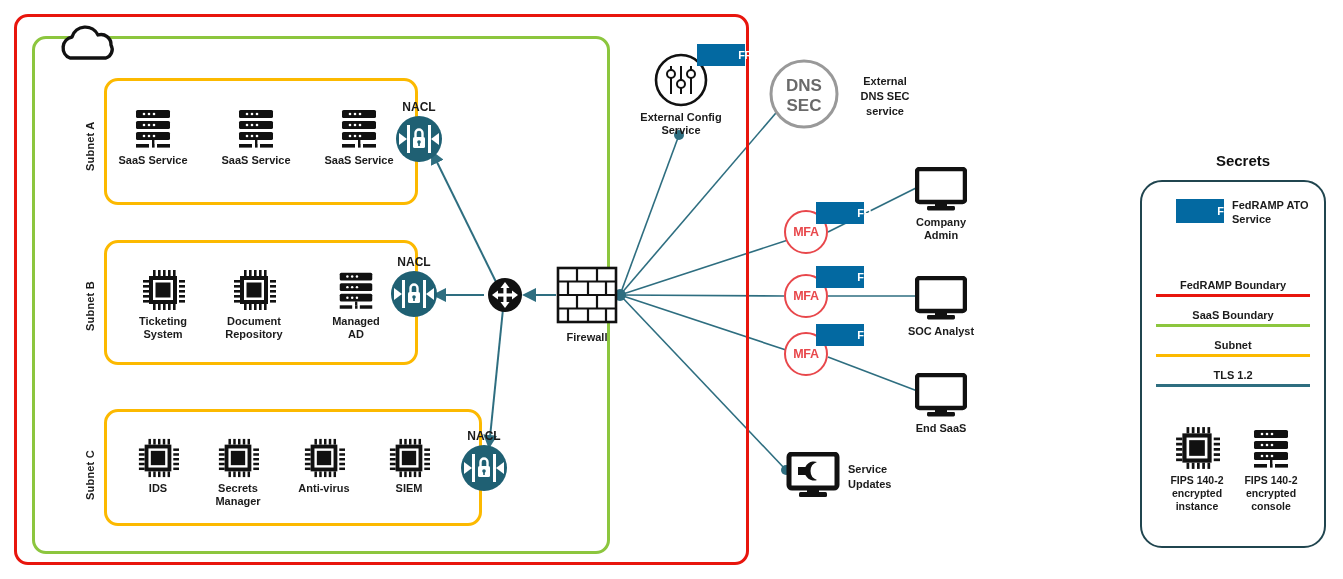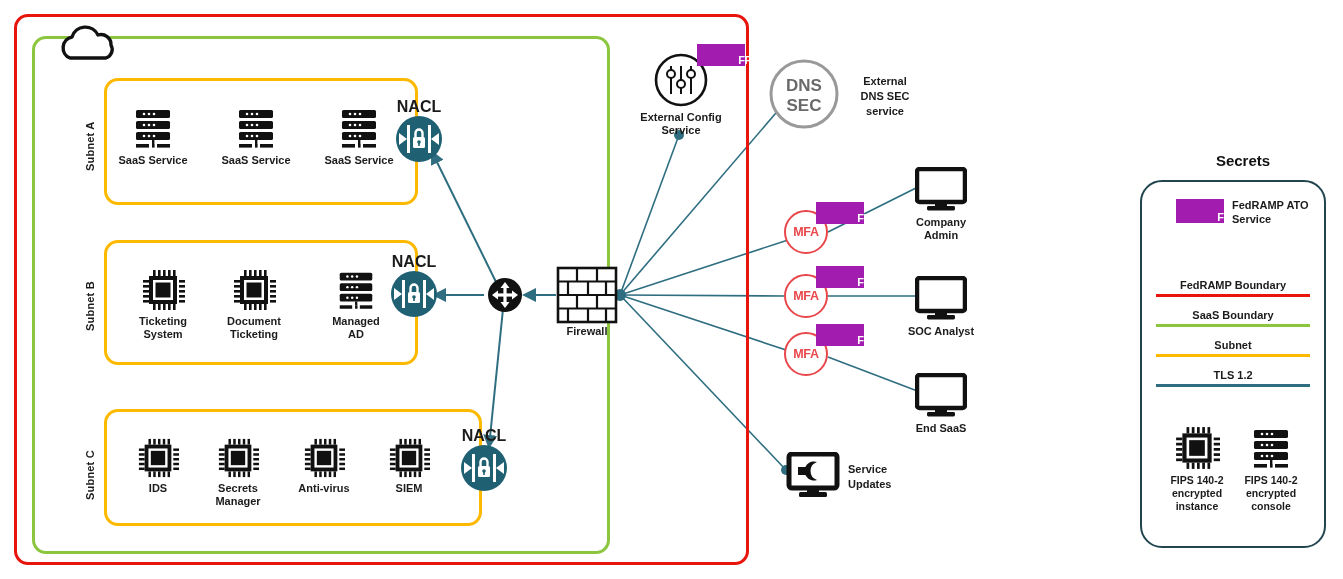--- a/index.html
+++ b/index.html
@@ -71,27 +71,27 @@
     text-align: center;
     line-height: 13px;
     margin-top: 3px;
     white-space: pre-line;
   }
   .ico { display: block; }
 
   
   .nacl-wrap { position: absolute; width: 52px; }
   .nacl-label {
-    font-size: 16px; font-weight: 700; color: #1b1b1b;
+    font-size: 12px; font-weight: 700; color: #1b1b1b;
     text-align: center; line-height: 12px;
   }
 
   
   #firewall-node { left: 556px; top: 266px; width: 62px; }
-  #firewall-node .cap { margin-top: 1px; }
+  #firewall-node .cap { margin-top: 7px; }
 
   
   #router-node { left: 487px; top: 277px; width: 36px; height: 36px; }
 
   
   #dnssec-node { left: 768px; top: 58px; width: 72px; height: 72px; }
   #dnssec-label {
     left: 842px; top: 74px; width: 86px;
     font-size: 11px; font-weight: 700; color: #1b1b1b;
     line-height: 15px; text-align: center;
@@ -106,22 +106,22 @@
     background: #fff;
   }
   .mfa-circle span {
     font-size: 12.5px; font-weight: 700; color: #e8474b; letter-spacing: -.3px;
   }
 
   
   .fr-badge {
     position: absolute;
     width: 22px; height: 22px;
-    background: #a21caf;
-    display: flex; align-items: flex-end; justify-content: center; padding-left: 48px;
+    background: #0369a1;
+    display: flex; align-items: center; justify-content: center; padding-left: 48px;
   }
   .fr-badge .frtxt {
     color: #ffffff; font-size: 11px; font-weight: 700;
     font-family: "Liberation Sans", sans-serif;
     letter-spacing: -.5px; line-height: 1;
   }
 
   
   #legend-title {
     left: 1188px; top: 152px; width: 110px;
@@ -356,21 +356,21 @@
           <rect x="38" y="17" width="6" height="2.6"></rect>
         <rect x="38" y="22" width="6" height="2.6"></rect>
           <rect x="38" y="27" width="6" height="2.6"></rect>
         <rect x="38" y="32" width="6" height="2.6"></rect>
       </g>
       <rect x="8" y="8" width="28" height="28" fill="#111111"></rect>
       <rect x="12" y="12" width="20" height="20" fill="#ffffff"></rect>
       <rect x="14.5" y="14.5" width="15" height="15" fill="#111111"></rect>
     </svg>
     <div class="cap">Document
-Ticketing</div>
+Repository</div>
   </div>
 
   <div class="node" style="left:308px; top:268px;">
     <svg class="ico" width="44" height="44" viewBox="0 0 46 46">
       <g fill="#111111">
         <rect x="6" y="5" width="34" height="8" rx="1.6"></rect>
         <rect x="6" y="16" width="34" height="8" rx="1.6"></rect>
         <rect x="6" y="27" width="34" height="8" rx="1.6"></rect>
       </g>
       <g fill="#ffffff">

